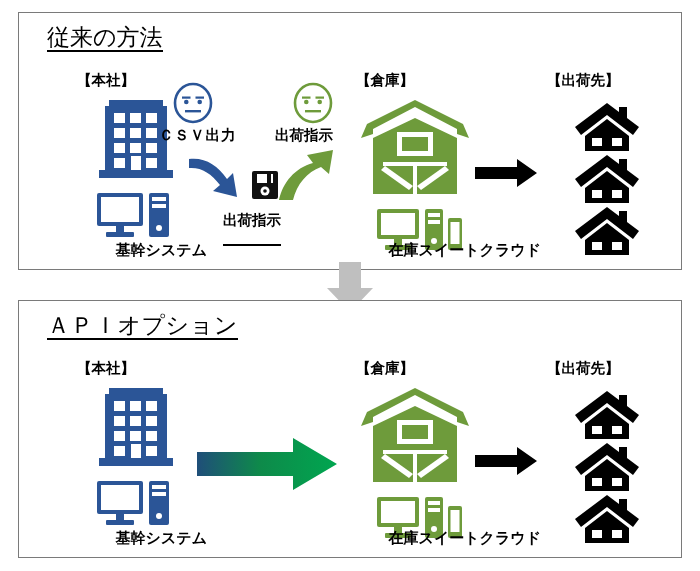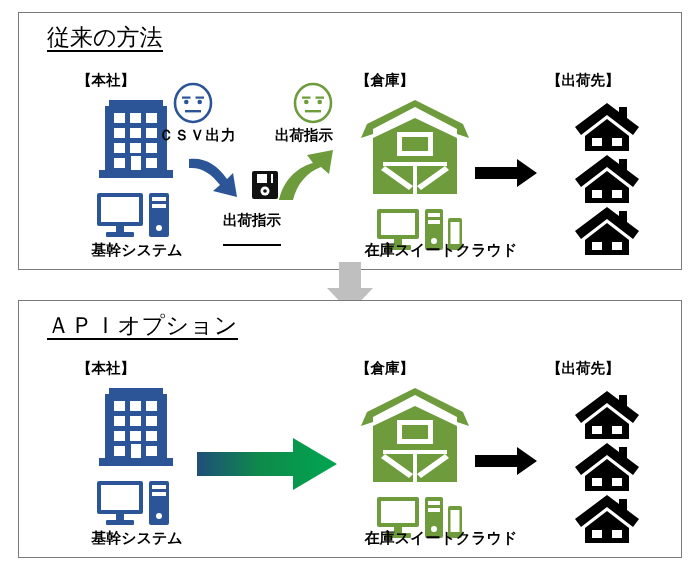--- a/index.html
+++ b/index.html
@@ -57,21 +57,21 @@
     text-align: left;
   }
 
   
   .caption {
     position: absolute;
     font-size: 15px;
     font-weight: bold;
     color: #000000;
     white-space: nowrap;
-    text-align: center;
+    text-align: right;
   }
 
   
   .flow-label {
     position: absolute;
     font-size: 14.5px;
     font-weight: bold;
     color: #000000;
     white-space: nowrap;
   }

